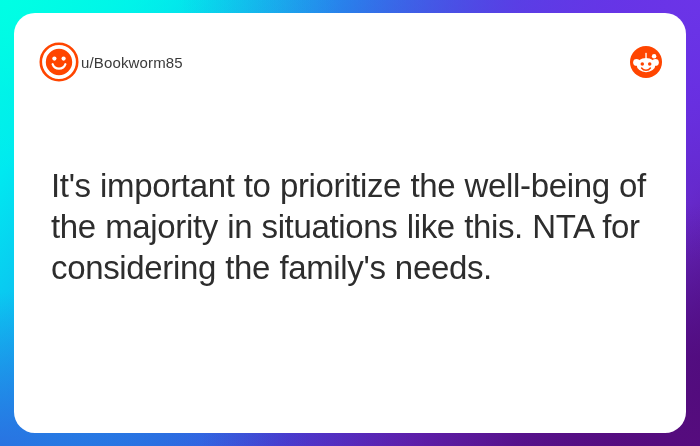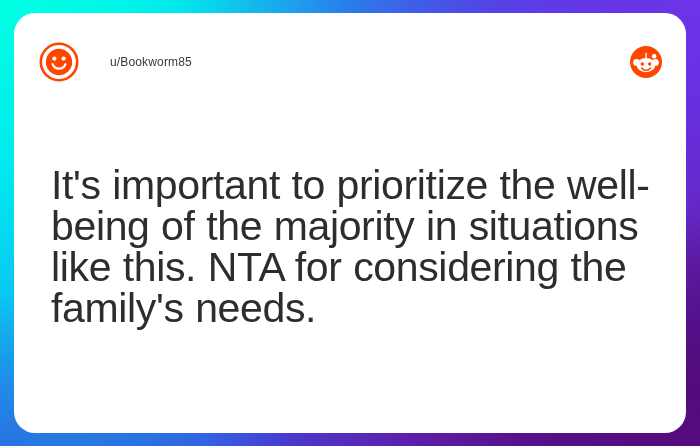--- a/index.html
+++ b/index.html
@@ -103,24 +103,24 @@
     position: absolute;
     left: 25px;
     top: 29px;
     width: 40px;
     height: 40px;
     display: block;
   }
 
   .username {
     position: absolute;
-    left: 96px;
+    left: 67px;
     top: 39px;
     font-family: "Liberation Sans", sans-serif;
-    font-size: 12px;
+    font-size: 15px;
     letter-spacing: 0.15px;
     color: #3a3a3a;
     line-height: 21px;
     white-space: nowrap;
   }
 
   .brand-logo {
     position: absolute;
     right: 24px;
     top: 33px;
@@ -129,21 +129,21 @@
     display: block;
   }
 
   
   .post-body {
     position: absolute;
     left: 37px;
     top: 152px;
     width: 600px;
     font-family: "Liberation Sans", sans-serif;
-    font-size: 41px;
+    font-size: 33px;
     line-height: 41px;
     letter-spacing: -0.35px;
     color: #2d2d2d;
     font-weight: 400;
     word-spacing: 0.5px;
   }
 </style>
 </head>
 <body>
 

